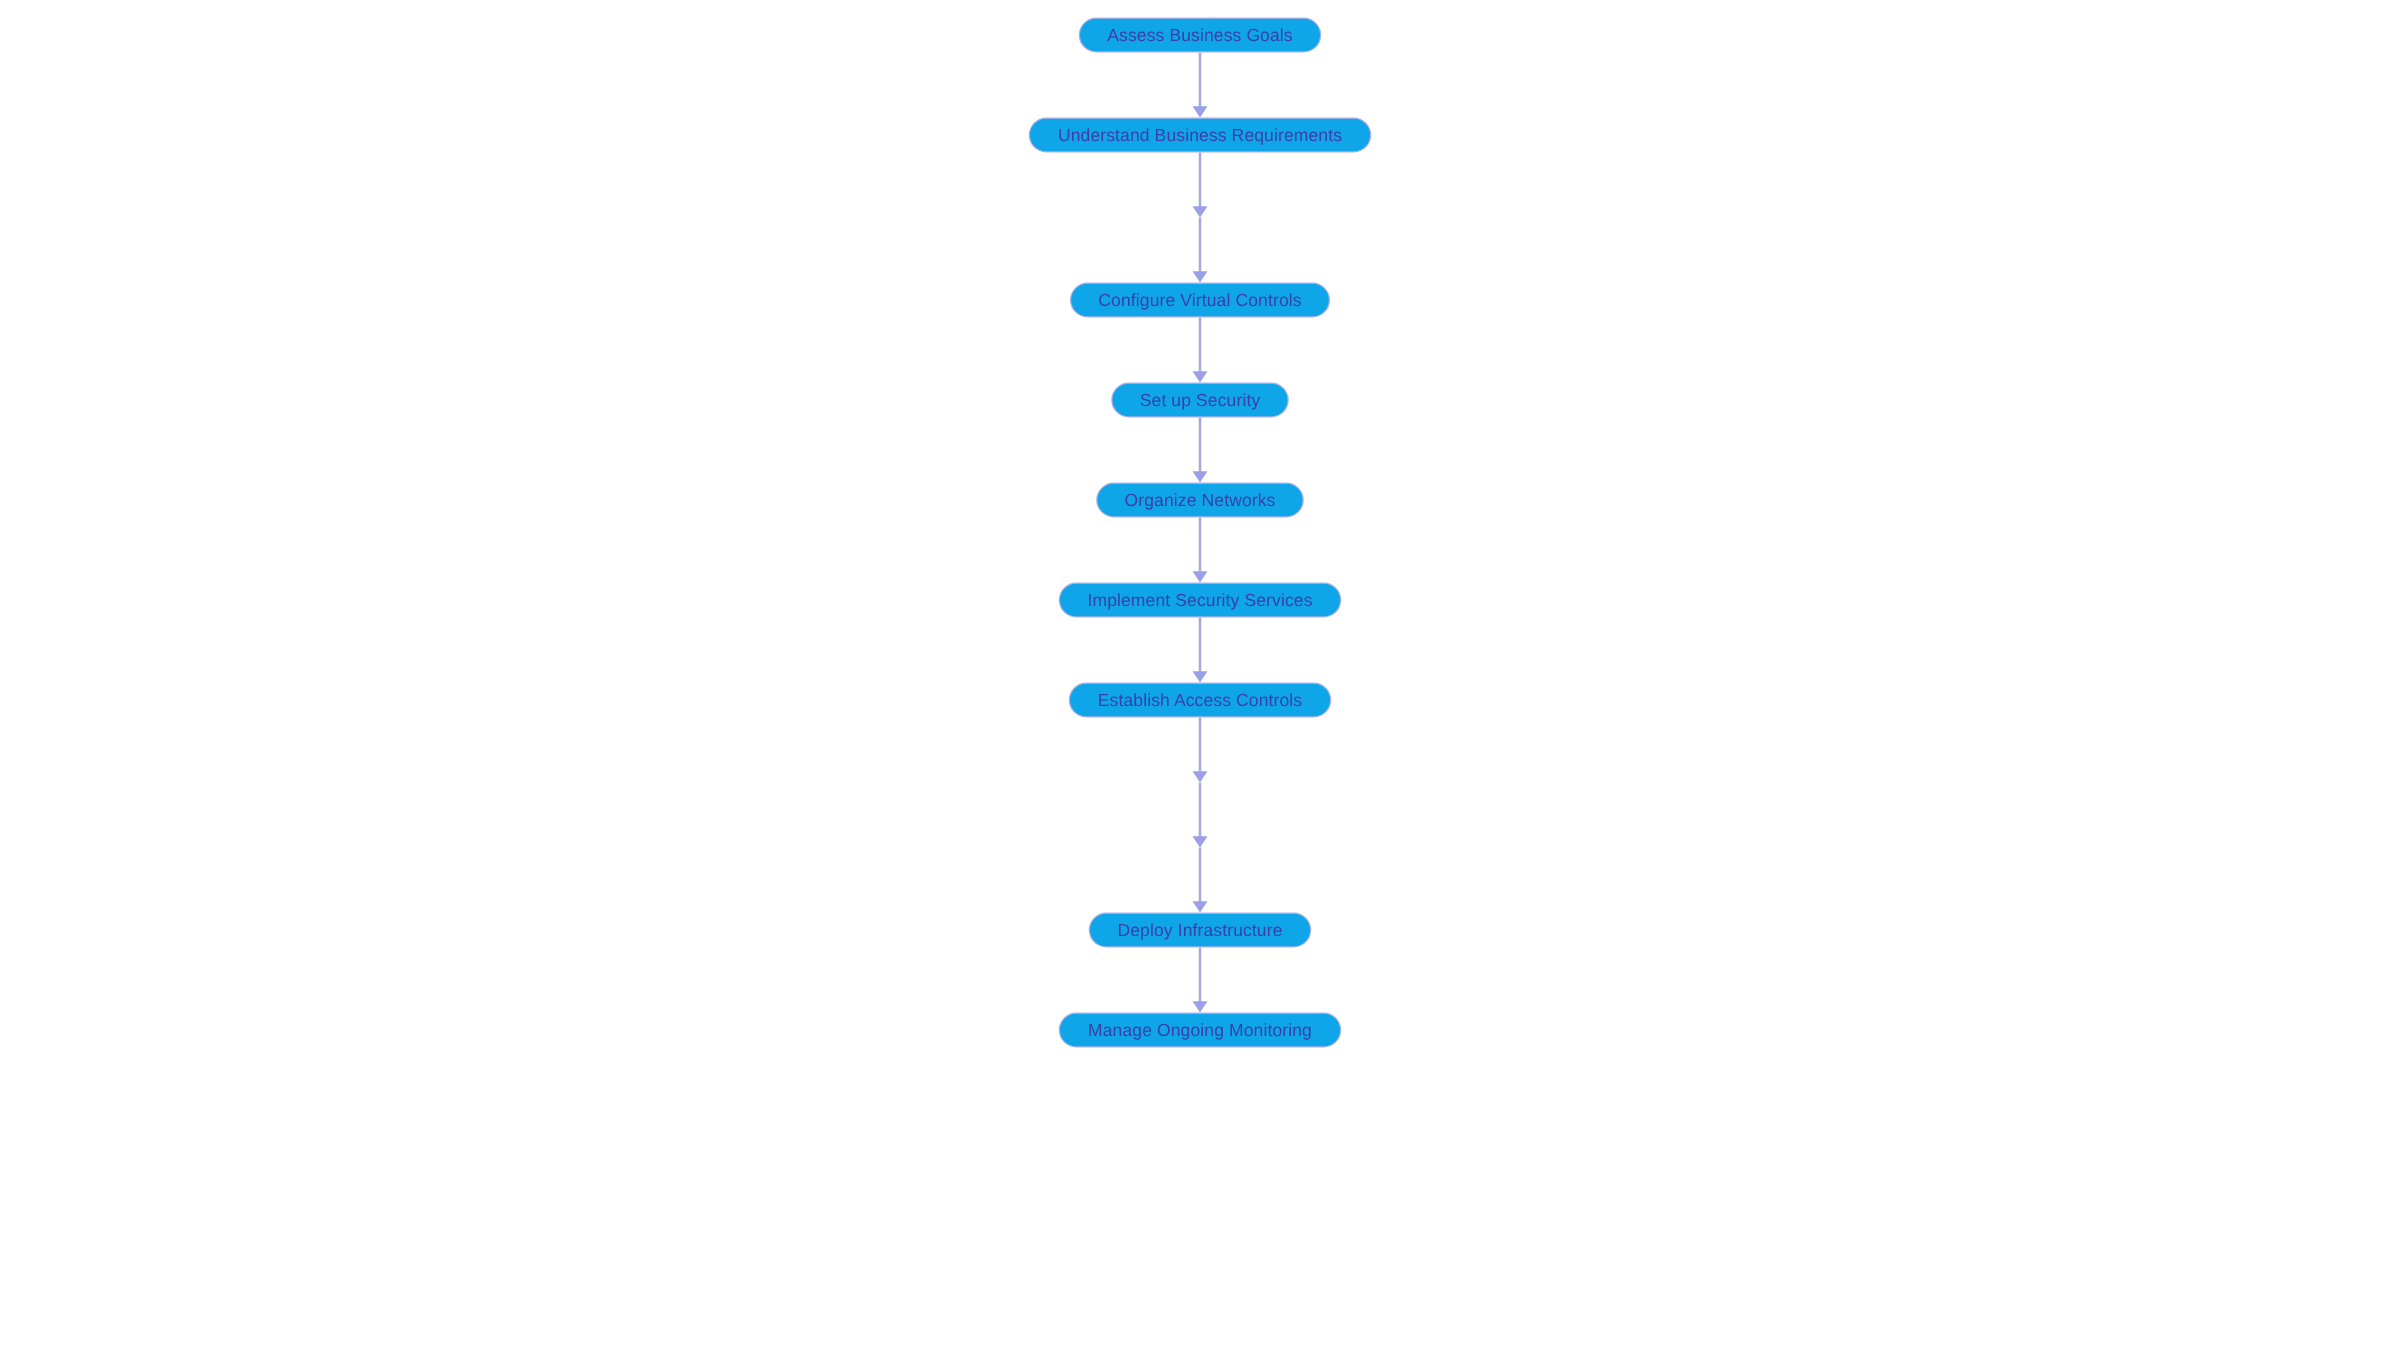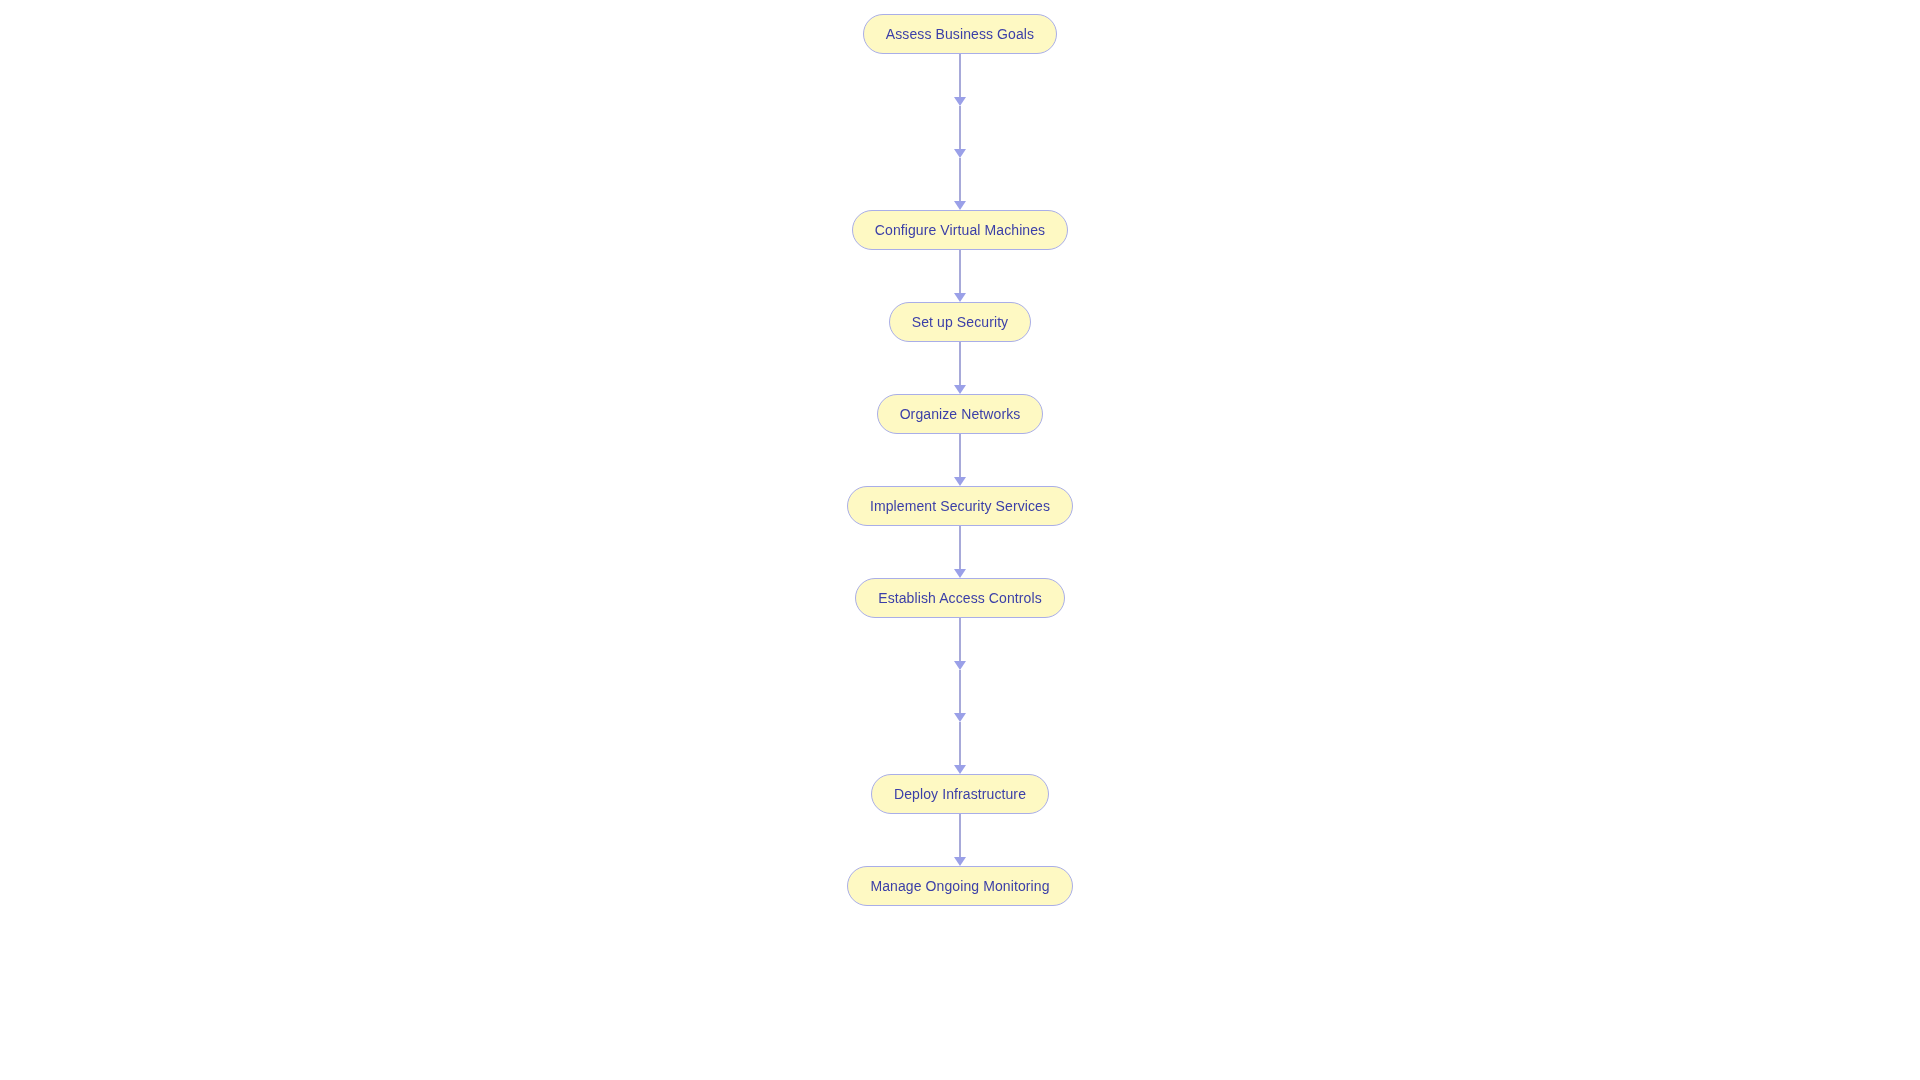--- a/index.html
+++ b/index.html
@@ -27,27 +27,27 @@
     top: 0;
     width: 1920px;
     display: flex;
     flex-direction: column;
     align-items: center;
   }
 
   .node {
     position: relative;
     box-sizing: border-box;
-    height: 40px;
+    height: 28px;
     display: flex;
     align-items: center;
     justify-content: center;
     padding: 0 22px;
     border-radius: 20px;
-    background: #fef9c3;
+    background: #0ea5e9;
     border: 1px solid #a9aee8;
     color: #3b3fa8;
     font-size: 14px;
     line-height: 1;
     white-space: nowrap;
     letter-spacing: 0.1px;
   }
 
   .node-label {
     display: block;
@@ -89,30 +89,33 @@
 
 <div id="flowchart">
   <div class="flow-column" id="flow-column" style="top: 14px;">
       <div class="node">
         <span class="node-label">Assess Business Goals</span>
       </div>
       <div class="connector">
         <div class="stem"></div>
         <div class="head"></div>
       </div>
+      <div class="node">
+        <span class="node-label">Understand Business Requirements</span>
+      </div>
       <div class="connector">
         <div class="stem"></div>
         <div class="head"></div>
       </div>
       <div class="connector">
         <div class="stem"></div>
         <div class="head"></div>
       </div>
       <div class="node">
-        <span class="node-label">Configure Virtual Machines</span>
+        <span class="node-label">Configure Virtual Controls</span>
       </div>
       <div class="connector">
         <div class="stem"></div>
         <div class="head"></div>
       </div>
       <div class="node">
         <span class="node-label">Set up Security</span>
       </div>
       <div class="connector">
         <div class="stem"></div>

